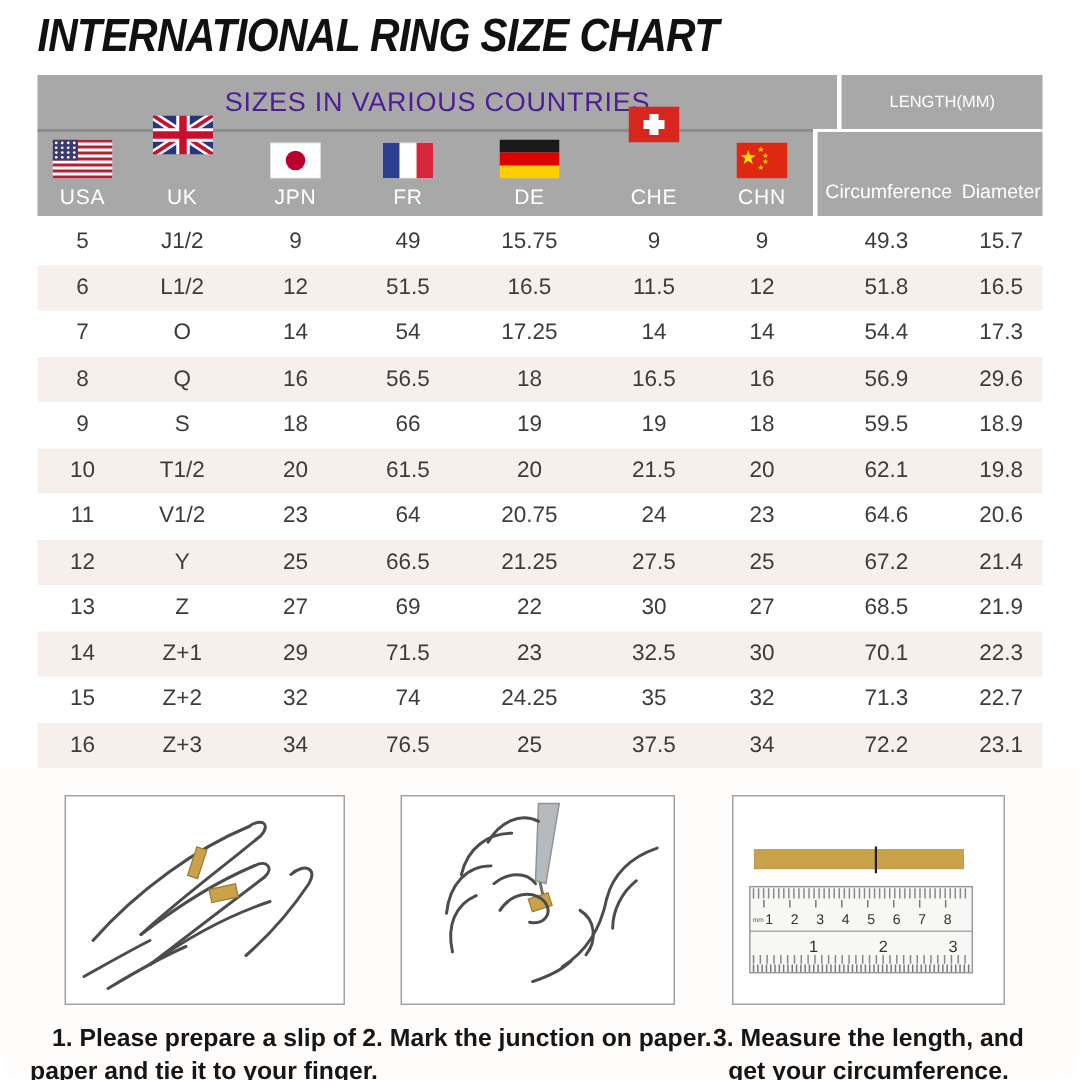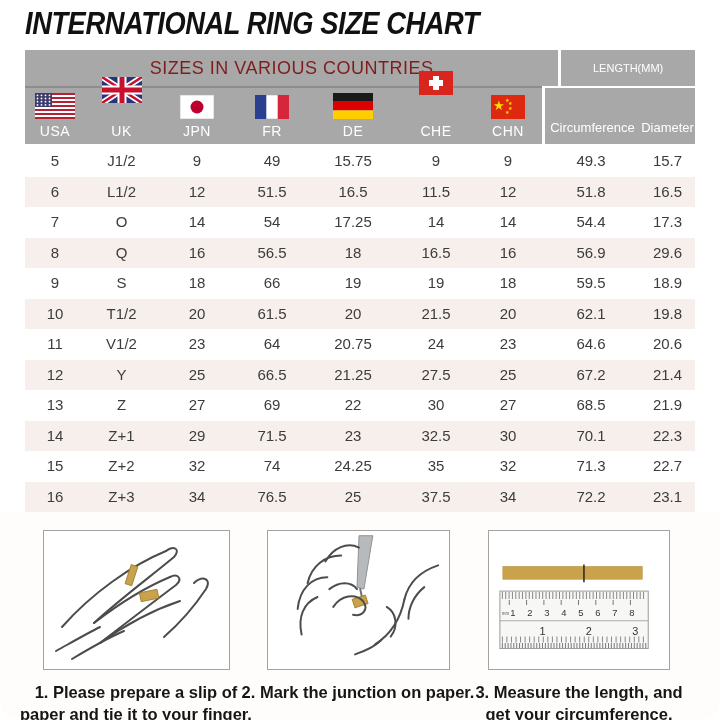--- a/index.html
+++ b/index.html
@@ -8,21 +8,21 @@
 
   
   .title { position:absolute; left:25px; top:6px; font-size:31px; font-weight:bold; font-style:italic;
            color:#111; letter-spacing:-0.5px; white-space:nowrap;
            transform:scaleX(0.88); transform-origin:left center; }
 
   
   .tablewrap { position:absolute; left:25px; top:50px; width:670px; }
 
   .group-row { display:flex; height:36px; }
-  .group-sizes { width:598px; background:#a8a8a8; color:#7f1d1d; display:flex; align-items:center; justify-content:center;
+  .group-sizes { width:598px; background:#a8a8a8; color:#4c1d95; display:flex; align-items:center; justify-content:center;
                  font-size:18px; letter-spacing:0.5px;text-align:center; }
   .group-length { width:153px; background:#a8a8a8; color:#fff; display:flex; align-items:center; justify-content:center;
                   font-size:11px; border-left:3px solid #fff; }
 
   .flag-row { display:flex; height:58px; }
   .flag-cells { display:flex; width:517px; background:#a8a8a8; border-top:2px solid #8d8d8d; }
   .flag-cell { display:flex; flex-direction:column; align-items:center; justify-content:flex-end; padding-bottom:6px; }
   .flag-cell svg { display:block; margin-bottom:5px; }
   .flag-label { color:#fff; font-size:14px; letter-spacing:0.5px; line-height:14px; }
   .length-cells { display:flex; width:153px; background:#a8a8a8; border-top:2px solid #ffffff; border-left:3px solid #fff;

